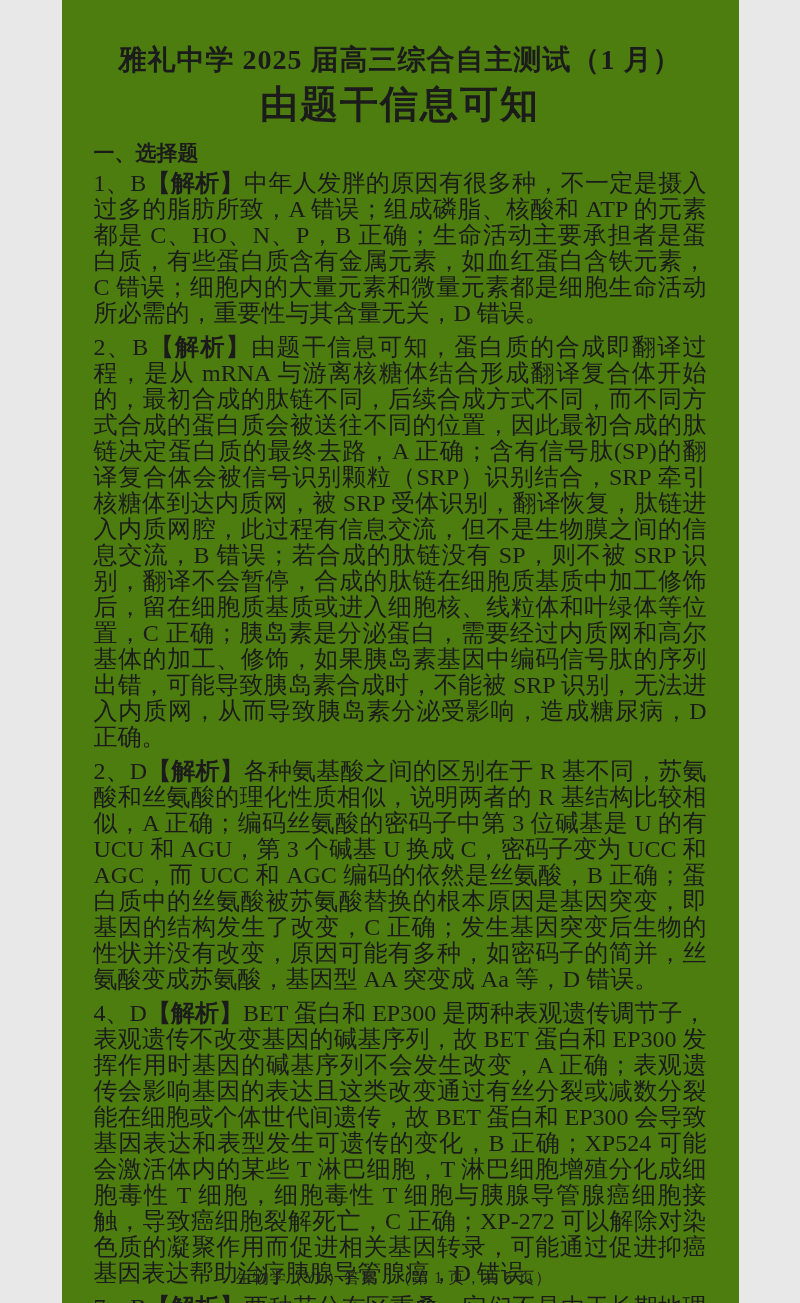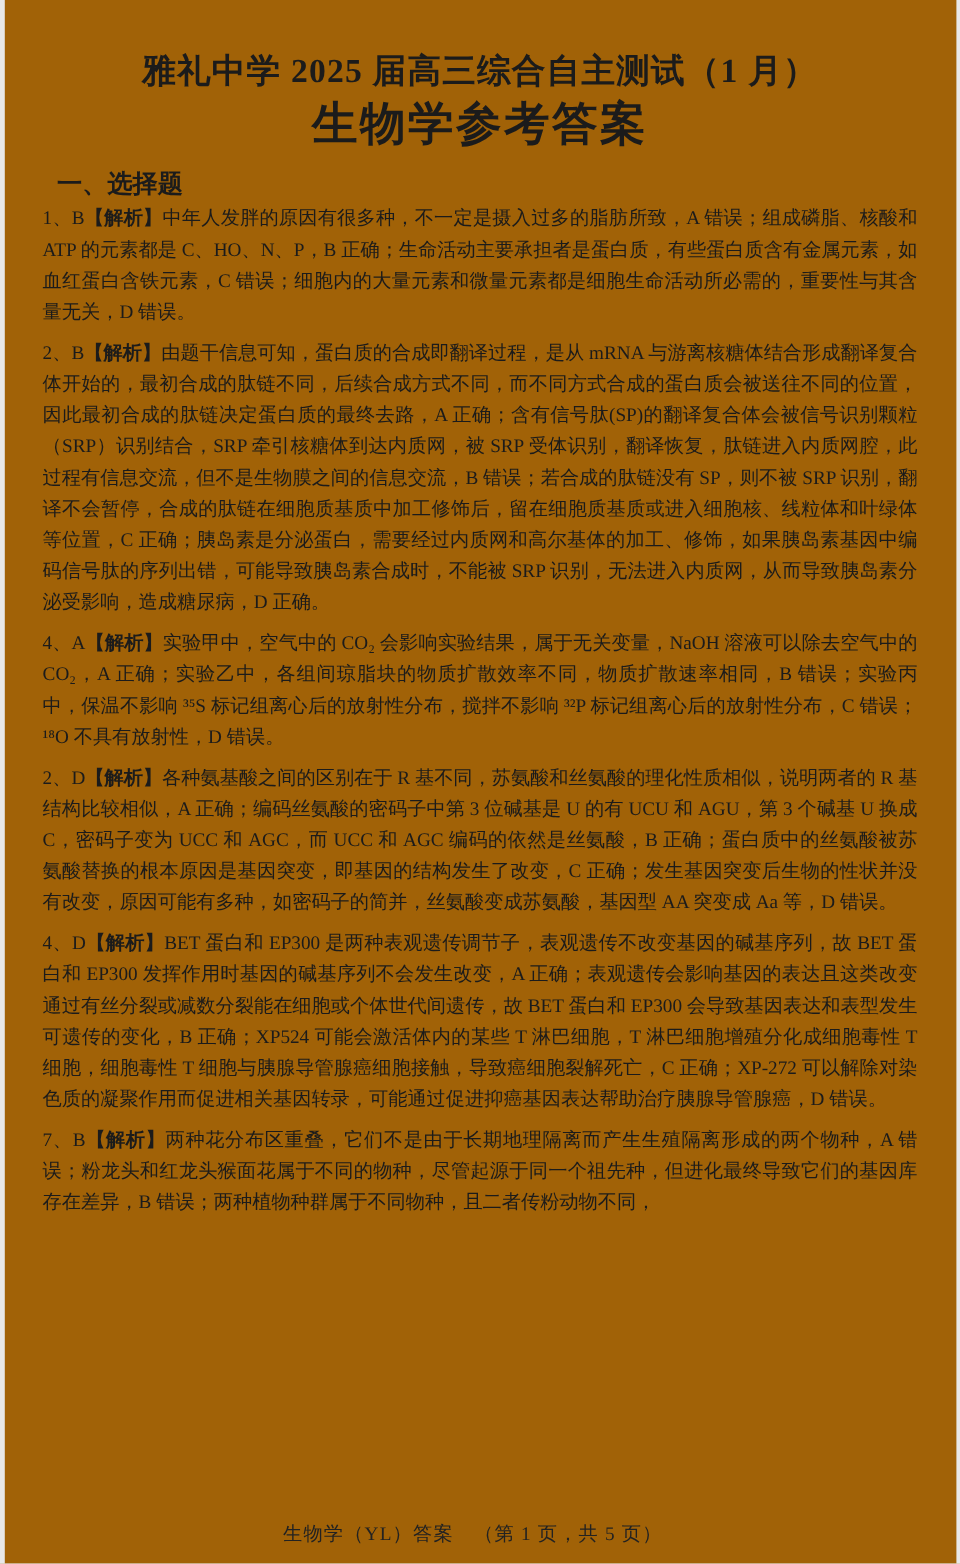--- a/index.html
+++ b/index.html
@@ -2,24 +2,24 @@
 <html lang="zh"><head>
 <meta charset="utf-8">
 <style>
   html, body {
     margin: 0;
     padding: 0;
     background: #e8e8e8;
   }
   .page {
     position: relative;
-    width: 793px;
+    width: 677px;
     height: 1303px;
     margin: 0 auto;
-    background: #a16207;
+    background: #4d7c0f;
     color: #1b1b1b;
     font-family: "Liberation Serif", "DejaVu Serif", serif;
     overflow: hidden;
     box-sizing: border-box;
   }
   .content {
     padding: 42px 32px 0 32px;
   }
   .doc-title {
     text-align: center;
@@ -33,25 +33,25 @@
     text-align: center;
     font-size: 38px;
     font-weight: 700;
     line-height: 1.15;
     margin: 6px 0 0 0;
     letter-spacing: 2px;
   }
   .section-heading {
     font-size: 21px;
     font-weight: 700;
-    margin: 14px 0 4px 12px;
+    margin: 14px 0 4px 0;
     line-height: 1.2;
   }
   .ans {
-    font-size: 16px;
+    font-size: 24px;
     line-height: 26px;
     text-align: justify;
     text-justify: inter-ideograph;
     margin: 0 0 8px 0;
   }
   .ans .pfx { font-weight: 400; }
   .ans .lbl { font-weight: 700; }
   .footer {
     position: absolute;
     left: 0;
@@ -63,30 +63,29 @@
     letter-spacing: 1px;
   }
 </style>
 </head>
 <body>
 
 <div class="page">
   <div class="content">
 
     <h1 class="doc-title">雅礼中学 2025 届高三综合自主测试（1 月）</h1>
-    <h2 class="doc-subtitle">生物学参考答案</h2>
+    <h2 class="doc-subtitle">由题干信息可知</h2>
 
     <div class="section-heading">一、选择题</div>
 
     <p class="ans"><span class="pfx">1、B</span><span class="lbl">【解析】</span><span>中年人发胖的原因有很多种，不一定是摄入过多的脂肪所致，A 错误；组成磷脂、核酸和 ATP 的元素都是 C、HO、N、P，B 正确；生命活动主要承担者是蛋白质，有些蛋白质含有金属元素，如血红蛋白含铁元素，C 错误；细胞内的大量元素和微量元素都是细胞生命活动所必需的，重要性与其含量无关，D 错误。</span></p>
 
     <p class="ans"><span class="pfx">2、B</span><span class="lbl">【解析】</span><span>由题干信息可知，蛋白质的合成即翻译过程，是从 mRNA 与游离核糖体结合形成翻译复合体开始的，最初合成的肽链不同，后续合成方式不同，而不同方式合成的蛋白质会被送往不同的位置，因此最初合成的肽链决定蛋白质的最终去路，A 正确；含有信号肽(SP)的翻译复合体会被信号识别颗粒（SRP）识别结合，SRP 牵引核糖体到达内质网，被 SRP 受体识别，翻译恢复，肽链进入内质网腔，此过程有信息交流，但不是生物膜之间的信息交流，B 错误；若合成的肽链没有 SP，则不被 SRP 识别，翻译不会暂停，合成的肽链在细胞质基质中加工修饰后，留在细胞质基质或进入细胞核、线粒体和叶绿体等位置，C 正确；胰岛素是分泌蛋白，需要经过内质网和高尔基体的加工、修饰，如果胰岛素基因中编码信号肽的序列出错，可能导致胰岛素合成时，不能被 SRP 识别，无法进入内质网，从而导致胰岛素分泌受影响，造成糖尿病，D 正确。</span></p>
 
 
-    <p class="ans"><span class="pfx">4、A</span><span class="lbl">【解析】</span><span>实验甲中，空气中的 CO₂ 会影响实验结果，属于无关变量，NaOH 溶液可以除去空气中的 CO₂，A 正确；实验乙中，各组间琼脂块的物质扩散效率不同，物质扩散速率相同，B 错误；实验丙中，保温不影响 ³⁵S 标记组离心后的放射性分布，搅拌不影响 ³²P 标记组离心后的放射性分布，C 错误；¹⁸O 不具有放射性，D 错误。</span></p>
 
     <p class="ans"><span class="pfx">2、D</span><span class="lbl">【解析】</span><span>各种氨基酸之间的区别在于 R 基不同，苏氨酸和丝氨酸的理化性质相似，说明两者的 R 基结构比较相似，A 正确；编码丝氨酸的密码子中第 3 位碱基是 U 的有 UCU 和 AGU，第 3 个碱基 U 换成 C，密码子变为 UCC 和 AGC，而 UCC 和 AGC 编码的依然是丝氨酸，B 正确；蛋白质中的丝氨酸被苏氨酸替换的根本原因是基因突变，即基因的结构发生了改变，C 正确；发生基因突变后生物的性状并没有改变，原因可能有多种，如密码子的简并，丝氨酸变成苏氨酸，基因型 AA 突变成 Aa 等，D 错误。</span></p>
 
     <p class="ans"><span class="pfx">4、D</span><span class="lbl">【解析】</span><span>BET 蛋白和 EP300 是两种表观遗传调节子，表观遗传不改变基因的碱基序列，故 BET 蛋白和 EP300 发挥作用时基因的碱基序列不会发生改变，A 正确；表观遗传会影响基因的表达且这类改变通过有丝分裂或减数分裂能在细胞或个体世代间遗传，故 BET 蛋白和 EP300 会导致基因表达和表型发生可遗传的变化，B 正确；XP524 可能会激活体内的某些 T 淋巴细胞，T 淋巴细胞增殖分化成细胞毒性 T 细胞，细胞毒性 T 细胞与胰腺导管腺癌细胞接触，导致癌细胞裂解死亡，C 正确；XP-272 可以解除对染色质的凝聚作用而促进相关基因转录，可能通过促进抑癌基因表达帮助治疗胰腺导管腺癌，D 错误。</span></p>
 
     <p class="ans"><span class="pfx">7、B</span><span class="lbl">【解析】</span><span>两种花分布区重叠，它们不是由于长期地理隔离而产生生殖隔离形成的两个物种，A 错误；粉龙头和红龙头猴面花属于不同的物种，尽管起源于同一个祖先种，但进化最终导致它们的基因库存在差异，B 错误；两种植物种群属于不同物种，且二者传粉动物不同，</span></p>
 
   </div>
 
   <div class="footer">生物学（YL）答案　（第 1 页，共 5 页）</div>

